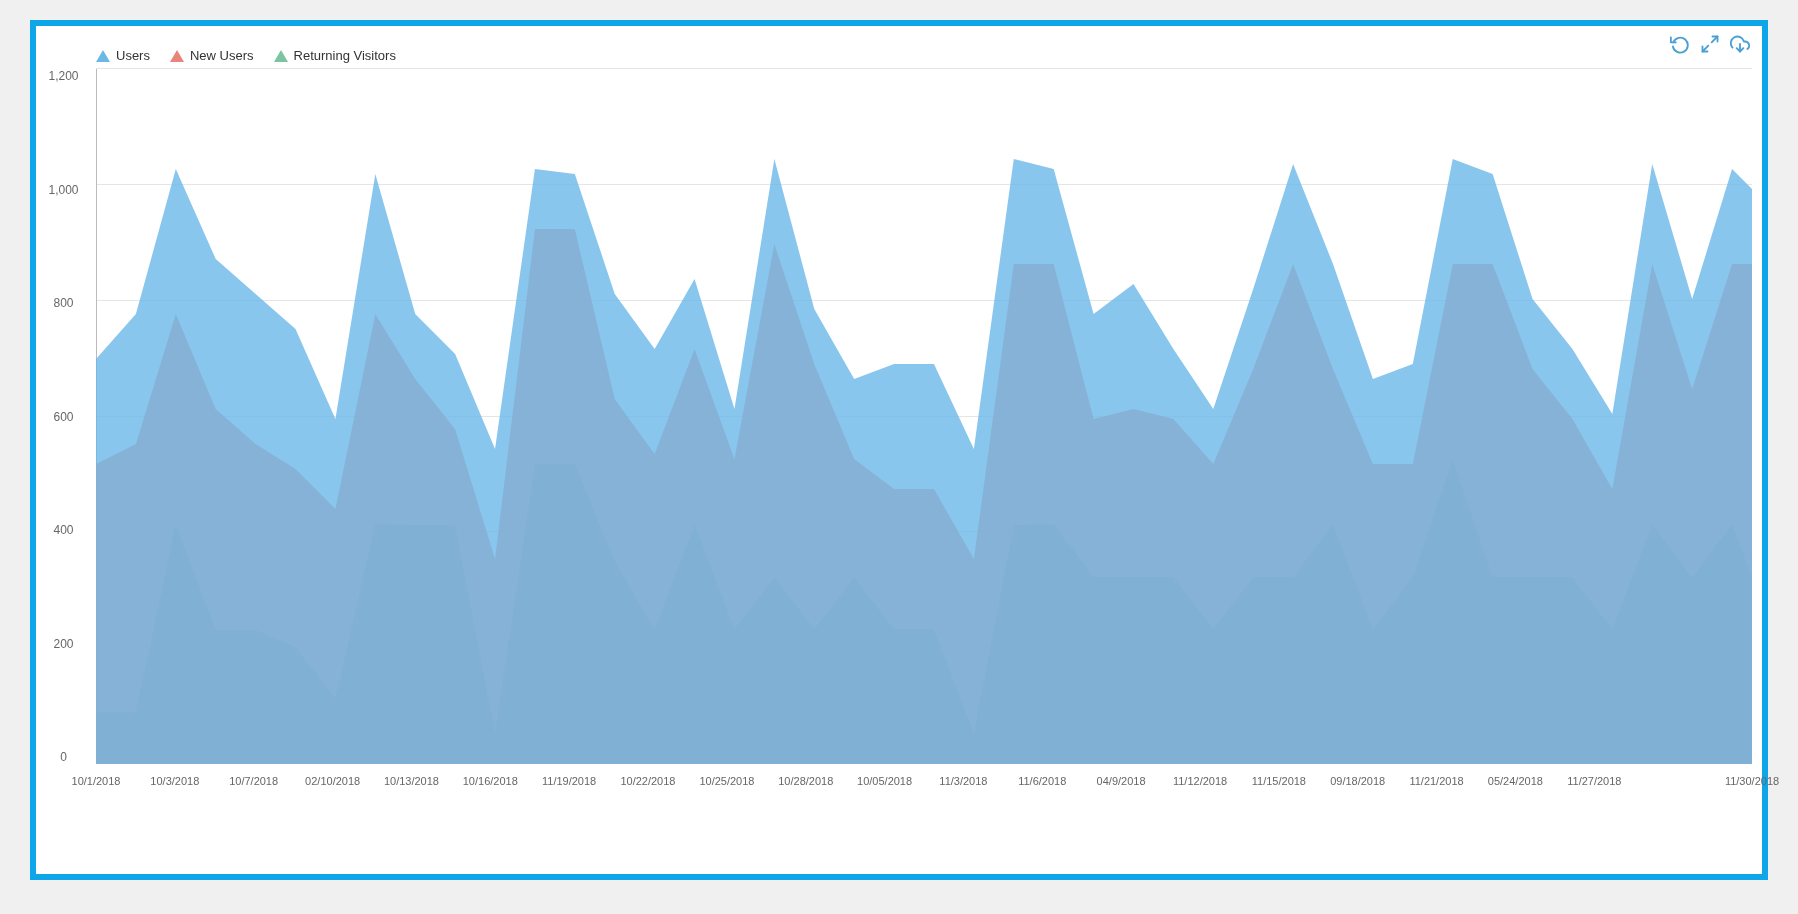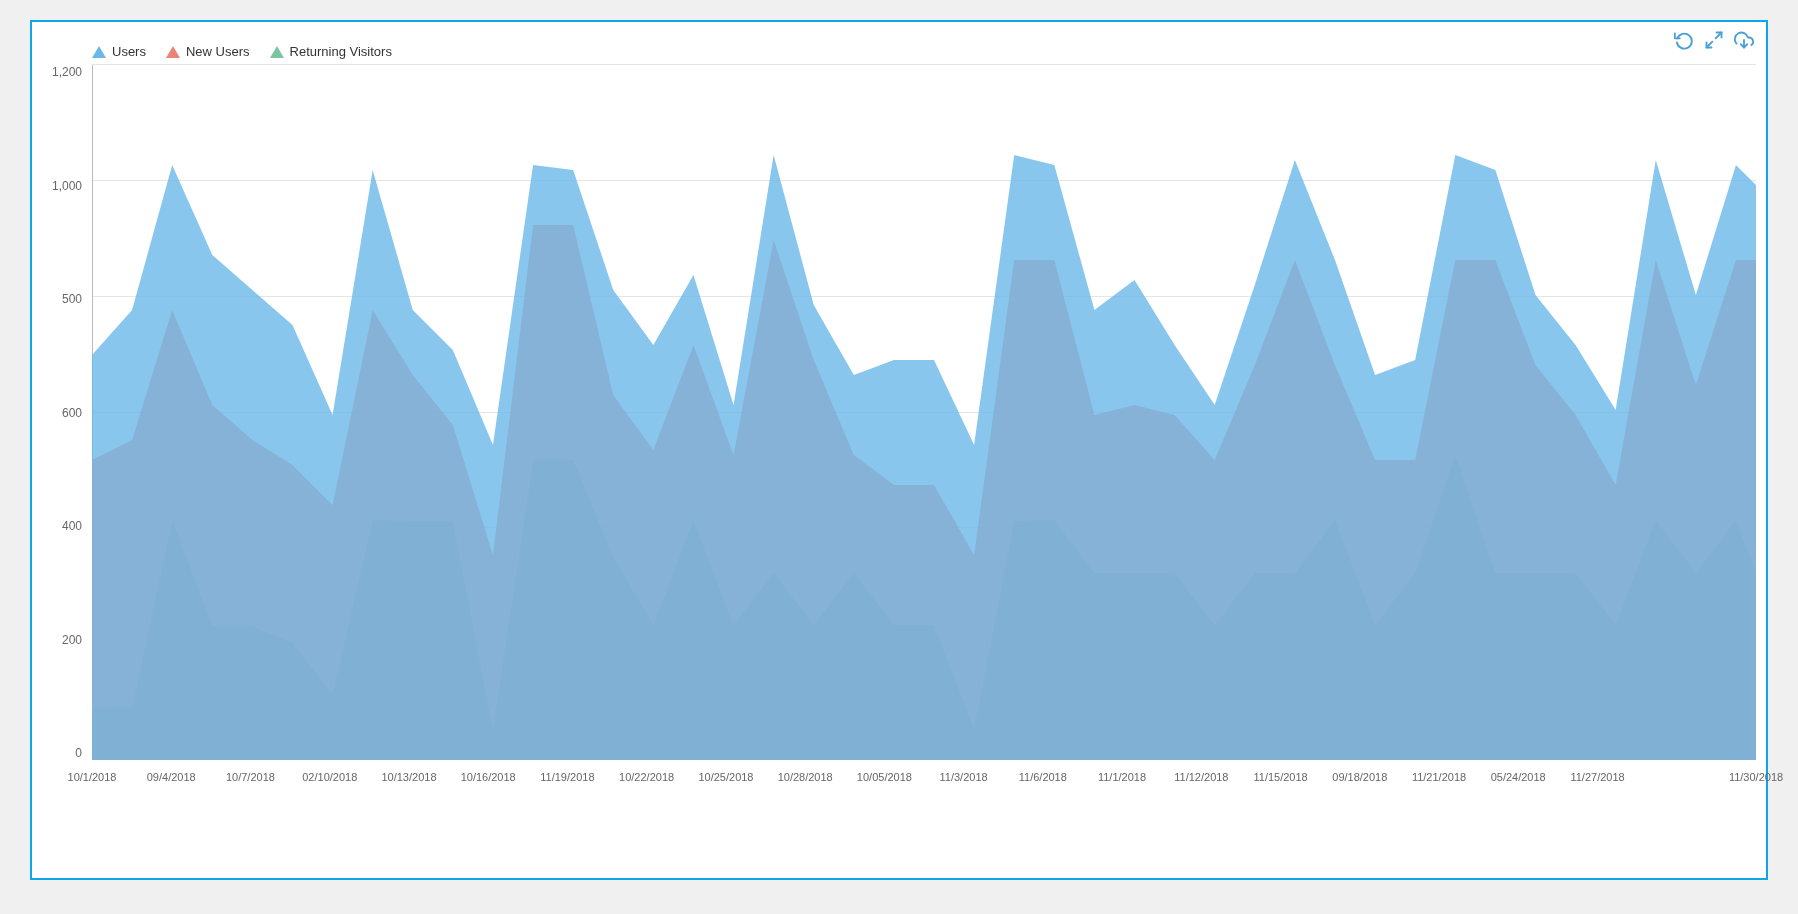--- a/index.html
+++ b/index.html
@@ -5,21 +5,21 @@
     * { box-sizing: border-box; margin: 0; padding: 0; }
     body {
       background: #f0f0f0;
       font-family: Arial, sans-serif;
       width: 1798px;
       height: 914px;
       overflow: hidden;
     }
     .chart-container {
       background: #ffffff;
-      border: 2px solid #0ea5e9;
+      border: 6px solid #0ea5e9;
       margin: 20px 30px;
       padding: 10px 0 0 0;
       position: relative;
       height: 860px;
     }
     .toolbar {
       position: absolute;
       top: 8px;
       right: 12px;
       display: flex;
@@ -55,21 +55,21 @@
       top: 0;
       height: 100%;
       display: flex;
       flex-direction: column-reverse;
       justify-content: space-between;
       font-size: 12px;
       color: #666;
       padding-bottom: 25px;
     }
     .y-label {
-      text-align: right;
+      text-align: center;
       width: 45px;
     }
     .grid-lines {
       position: absolute;
       top: 0;
       left: 0;
       right: 0;
       height: calc(100% - 25px);
       pointer-events: none;
     }
@@ -163,21 +163,21 @@
     </div>
   </div>
 
   <div class="chart-area">
 
     <div class="y-axis">
       <div class="y-label">0</div>
       <div class="y-label">200</div>
       <div class="y-label">400</div>
       <div class="y-label">600</div>
-      <div class="y-label">500</div>
+      <div class="y-label">800</div>
       <div class="y-label">1,000</div>
       <div class="y-label">1,200</div>
     </div>
 
     <div class="grid-lines">
       <div class="grid-line" style="bottom: 0%"></div>
       <div class="grid-line" style="bottom: 16.67%"></div>
       <div class="grid-line" style="bottom: 33.33%"></div>
       <div class="grid-line" style="bottom: 50%"></div>
       <div class="grid-line" style="bottom: 66.67%"></div>
@@ -335,33 +335,33 @@
           1560,95
           1600,230
           1640,100
           1660,120
           1660,695
         "></polygon>
     </svg>
 
     <div class="x-axis" style="padding-bottom:2px;">
       <span class="x-label" style="left:0%">10/1/2018</span>
-      <span class="x-label" style="left:4.76%">09/4/2018</span>
+      <span class="x-label" style="left:4.76%">10/3/2018</span>
       <span class="x-label" style="left:9.52%">10/7/2018</span>
       <span class="x-label" style="left:14.29%">02/10/2018</span>
       <span class="x-label" style="left:19.05%">10/13/2018</span>
       <span class="x-label" style="left:23.81%">10/16/2018</span>
       <span class="x-label" style="left:28.57%">11/19/2018</span>
       <span class="x-label" style="left:33.33%">10/22/2018</span>
       <span class="x-label" style="left:38.10%">10/25/2018</span>
       <span class="x-label" style="left:42.86%">10/28/2018</span>
       <span class="x-label" style="left:47.62%">10/05/2018</span>
       <span class="x-label" style="left:52.38%">11/3/2018</span>
       <span class="x-label" style="left:57.14%">11/6/2018</span>
-      <span class="x-label" style="left:61.90%">11/1/2018</span>
+      <span class="x-label" style="left:61.90%">04/9/2018</span>
       <span class="x-label" style="left:66.67%">11/12/2018</span>
       <span class="x-label" style="left:71.43%">11/15/2018</span>
       <span class="x-label" style="left:76.19%">09/18/2018</span>
       <span class="x-label" style="left:80.95%">11/21/2018</span>
       <span class="x-label" style="left:85.71%">05/24/2018</span>
       <span class="x-label" style="left:90.48%">11/27/2018</span>
       <span class="x-label" style="left:100%">11/30/2018</span>
     </div>
   </div>
 </div>

